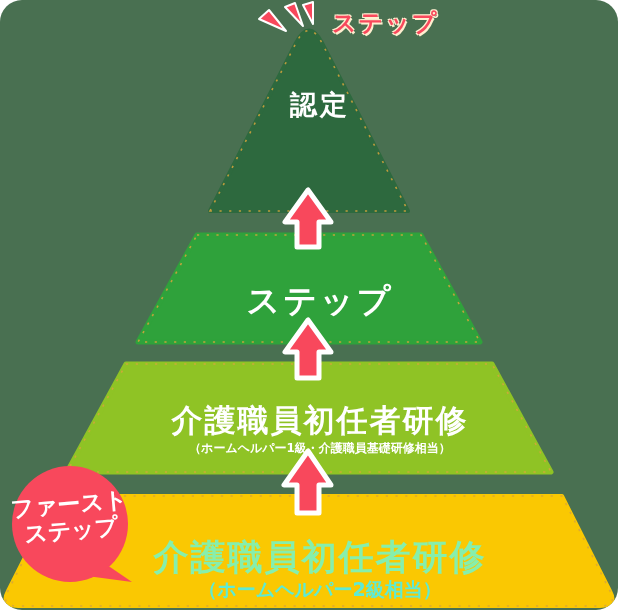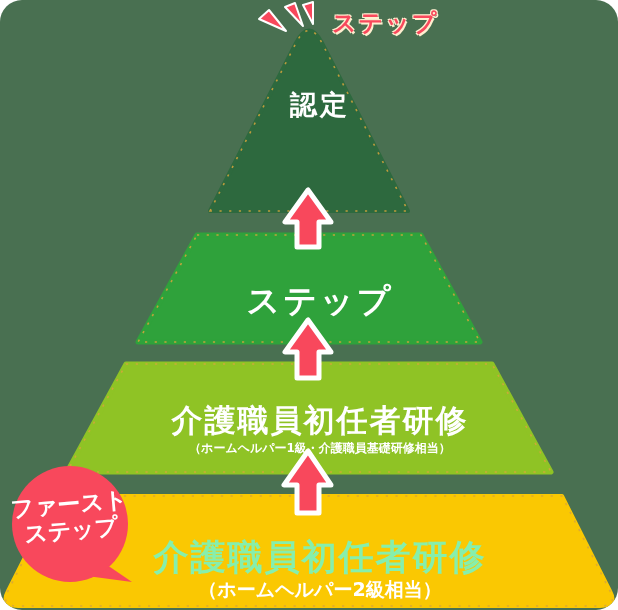--- a/index.html
+++ b/index.html
@@ -13,21 +13,21 @@
   .label{
     position:absolute;left:309px;transform:translateX(-50%);
     text-align:center;color:#ffffff;font-weight:bold;white-space:nowrap;
     margin:11px;
   }
   .t1-line{font-size:27px;line-height:34px;letter-spacing:3px;}
   .t2-title{top:268px;font-size:33px;letter-spacing:3px;}
   .t3-title{top:389px;font-size:31px;letter-spacing:2px;}
   .t3-sub{top:429px;font-size:12px;letter-spacing:0px;}
   .t4-title{top:523px;font-size:35px;letter-spacing:2px;color:#86efac;}
-  .t4-sub{top:566px;font-size:19px;color:#ffffff;}
+  .t4-sub{top:566px;font-size:19px;color:#5eead4;}
   .tier1-label{top:77px;}
   .stepup{
     position:absolute;left:332px;top:9px;transform:none;
     text-align:left;color:#F8485C;font-size:24px;line-height:28px;
     font-weight:bold;letter-spacing:2px;white-space:nowrap;
     text-shadow:-1px -1px 0 #FFEFD0, 1px -1px 0 #FFEFD0, -1px 1px 0 #FFEFD0, 1.5px 1.5px 0 #FFEFD0;
   }
   .badge-text{
     position:absolute;left:70px;top:491px;transform:translateX(-50%) rotate(-5deg);
     text-align:center;color:#ffffff;font-size:23px;line-height:26px;

